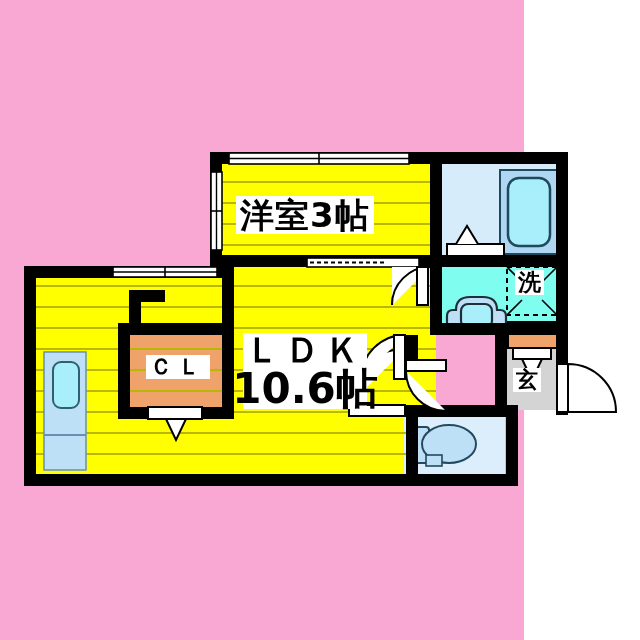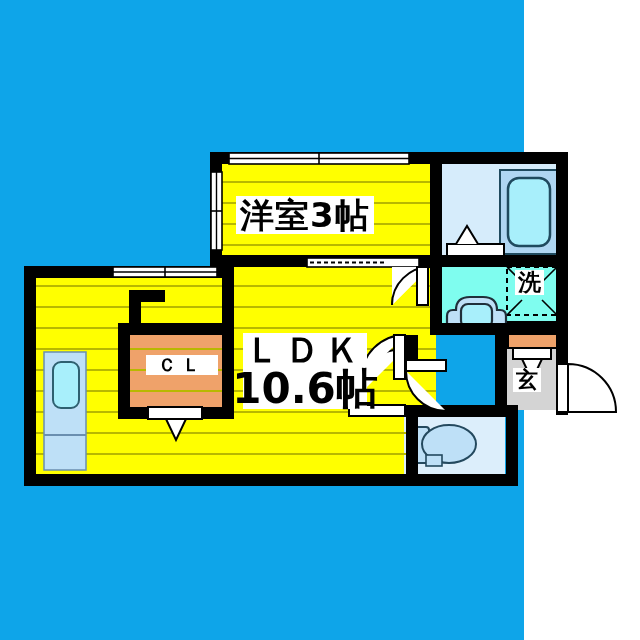--- a/index.html
+++ b/index.html
@@ -1,29 +1,29 @@
 <!DOCTYPE html>
 <html><head>
 <meta charset="utf-8">
 <style>
   html,body{margin:0;padding:0;background:#ffffff;}
   body{width:640px;height:640px;overflow:hidden;
        font-family:"DejaVu Sans","Liberation Sans",sans-serif;}
-  #plan{position:relative;width:524px;height:640px;background:#0ea5e9;}
+  #plan{position:relative;width:524px;height:640px;background:#f9a8d4;}
   .layer{position:absolute;left:0;top:0;width:640px;height:640px;}
   svg{display:block;}
   .lbl{position:absolute;background:#ffffff;color:#000000;
        font-family:"DejaVu Sans","Liberation Sans",sans-serif;
        font-weight:bold;line-height:1.0;white-space:nowrap;
        display:flex;align-items:center;justify-content:center;}
   #lbl-bedroom{left:236px;top:196px;font-size:34px;letter-spacing:1px;padding:2px 4px;}
   #lbl-ldk{left:243px;top:333px;width:124px;height:76px;flex-direction:column;}
   #lbl-ldk .l1{font-size:35px;letter-spacing:5px;text-align:center;}
   #lbl-ldk .l2{font-size:42px;letter-spacing:0px;}
-  #lbl-cl{left:146px;top:355px;font-size:18px;letter-spacing:6px;padding:1px 12px;font-family:Liberation Serif, serif;}
+  #lbl-cl{left:146px;top:355px;font-size:22px;letter-spacing:6px;padding:1px 4px;font-family:Liberation Serif, serif;}
   #lbl-sen{left:515px;top:270px;font-size:23px;padding:1px 3px;}
   #lbl-gen{left:513px;top:368px;font-size:22px;padding:1px 3px;}
 </style>
 </head>
 <body>
 
 <div id="plan">
 
   <svg class="layer" width="640" height="640" viewBox="0 0 640 640">
 

